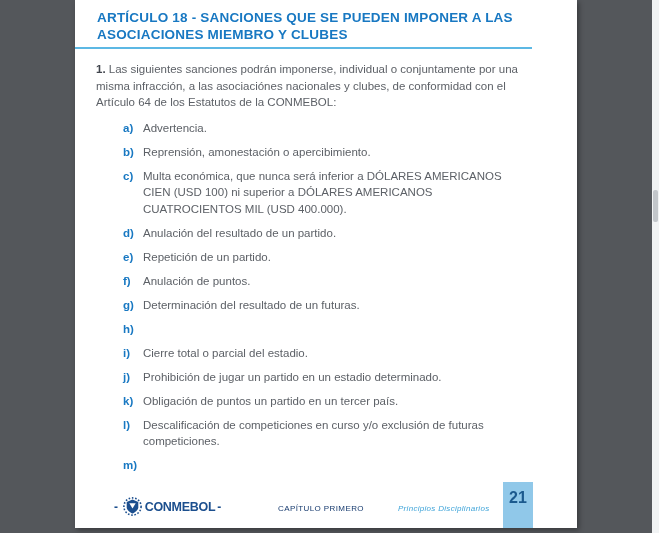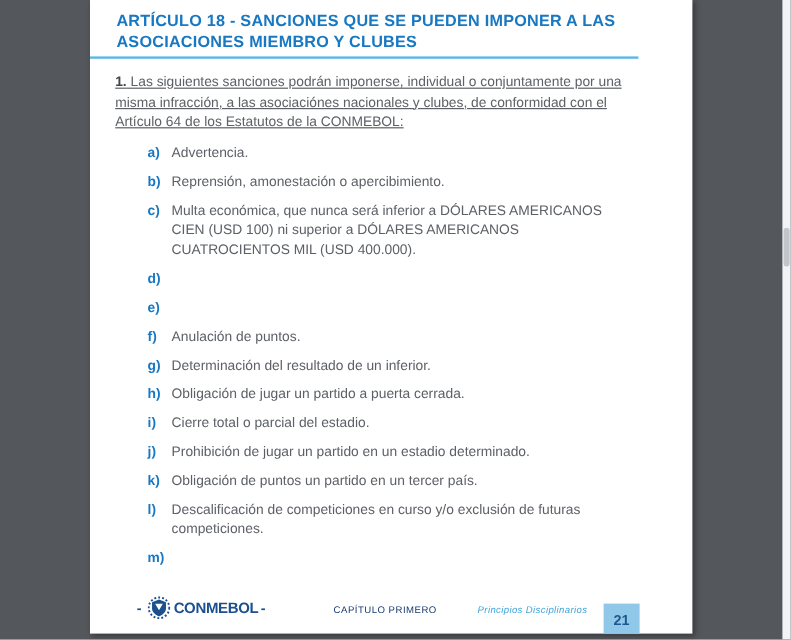--- a/index.html
+++ b/index.html
@@ -30,21 +30,20 @@
     width:457px;
     height:2px;
     background:#5cb8e4;
   }
   .intro {
     margin:12px 30px 0 21px;
     width:450px;
     color:#5d6167;
     font-size:11.5px;
     line-height:16.5px;
-    text-decoration:underline;
   }
   .intro b { color:#41454d; }
   .sanction-list {
     list-style:none;
     margin:9px 0 0 48px;
   }
   .sanction-list li {
     display:flex;
     margin-bottom:7.5px;
     font-size:11.5px;
@@ -94,25 +93,25 @@
     margin-left:12px;
     color:#41a5d9;
     font-style:italic;
     font-size:8px;
     letter-spacing:0.3px;
     padding-left:22px;
   }
   .page-num-box {
     position:absolute;
     right:44px; bottom:0;
-    width:30px; height:25px;
+    width:30px; height:46px;
     background:#90c8e9;
     color:#1b5a8e;
     font-weight:bold;
-    font-size:12px;
+    font-size:16px;
     text-align:center;
     padding-top:7px;
   }
   .scrollbar-track {
     position:absolute;
     right:0; top:0;
     width:7px; height:533px;
     background:#f1f3f4;
   }
   .scrollbar-thumb {
@@ -141,35 +140,36 @@
     <li>
         <span class="s-letter">b)</span>
         <span class="s-text">Reprensión, amonestación o apercibimiento.</span>
       </li>
     <li>
         <span class="s-letter">c)</span>
         <span class="s-text">Multa económica, que nunca será inferior a DÓLARES AMERICANOS CIEN (USD 100) ni superior a DÓLARES AMERICANOS CUATROCIENTOS MIL (USD 400.000).</span>
       </li>
     <li>
         <span class="s-letter">d)</span>
+        <span class="s-text">Anulación del resultado de un partido.</span>
       </li>
     <li>
         <span class="s-letter">e)</span>
+        <span class="s-text">Repetición de un partido.</span>
       </li>
     <li>
         <span class="s-letter">f)</span>
         <span class="s-text">Anulación de puntos.</span>
       </li>
     <li>
         <span class="s-letter">g)</span>
-        <span class="s-text">Determinación del resultado de un inferior.</span>
+        <span class="s-text">Determinación del resultado de un futuras.</span>
       </li>
     <li>
         <span class="s-letter">h)</span>
-        <span class="s-text">Obligación de jugar un partido a puerta cerrada.</span>
       </li>
     <li>
         <span class="s-letter">i)</span>
         <span class="s-text">Cierre total o parcial del estadio.</span>
       </li>
     <li>
         <span class="s-letter">j)</span>
         <span class="s-text">Prohibición de jugar un partido en un estadio determinado.</span>
       </li>
     <li>

